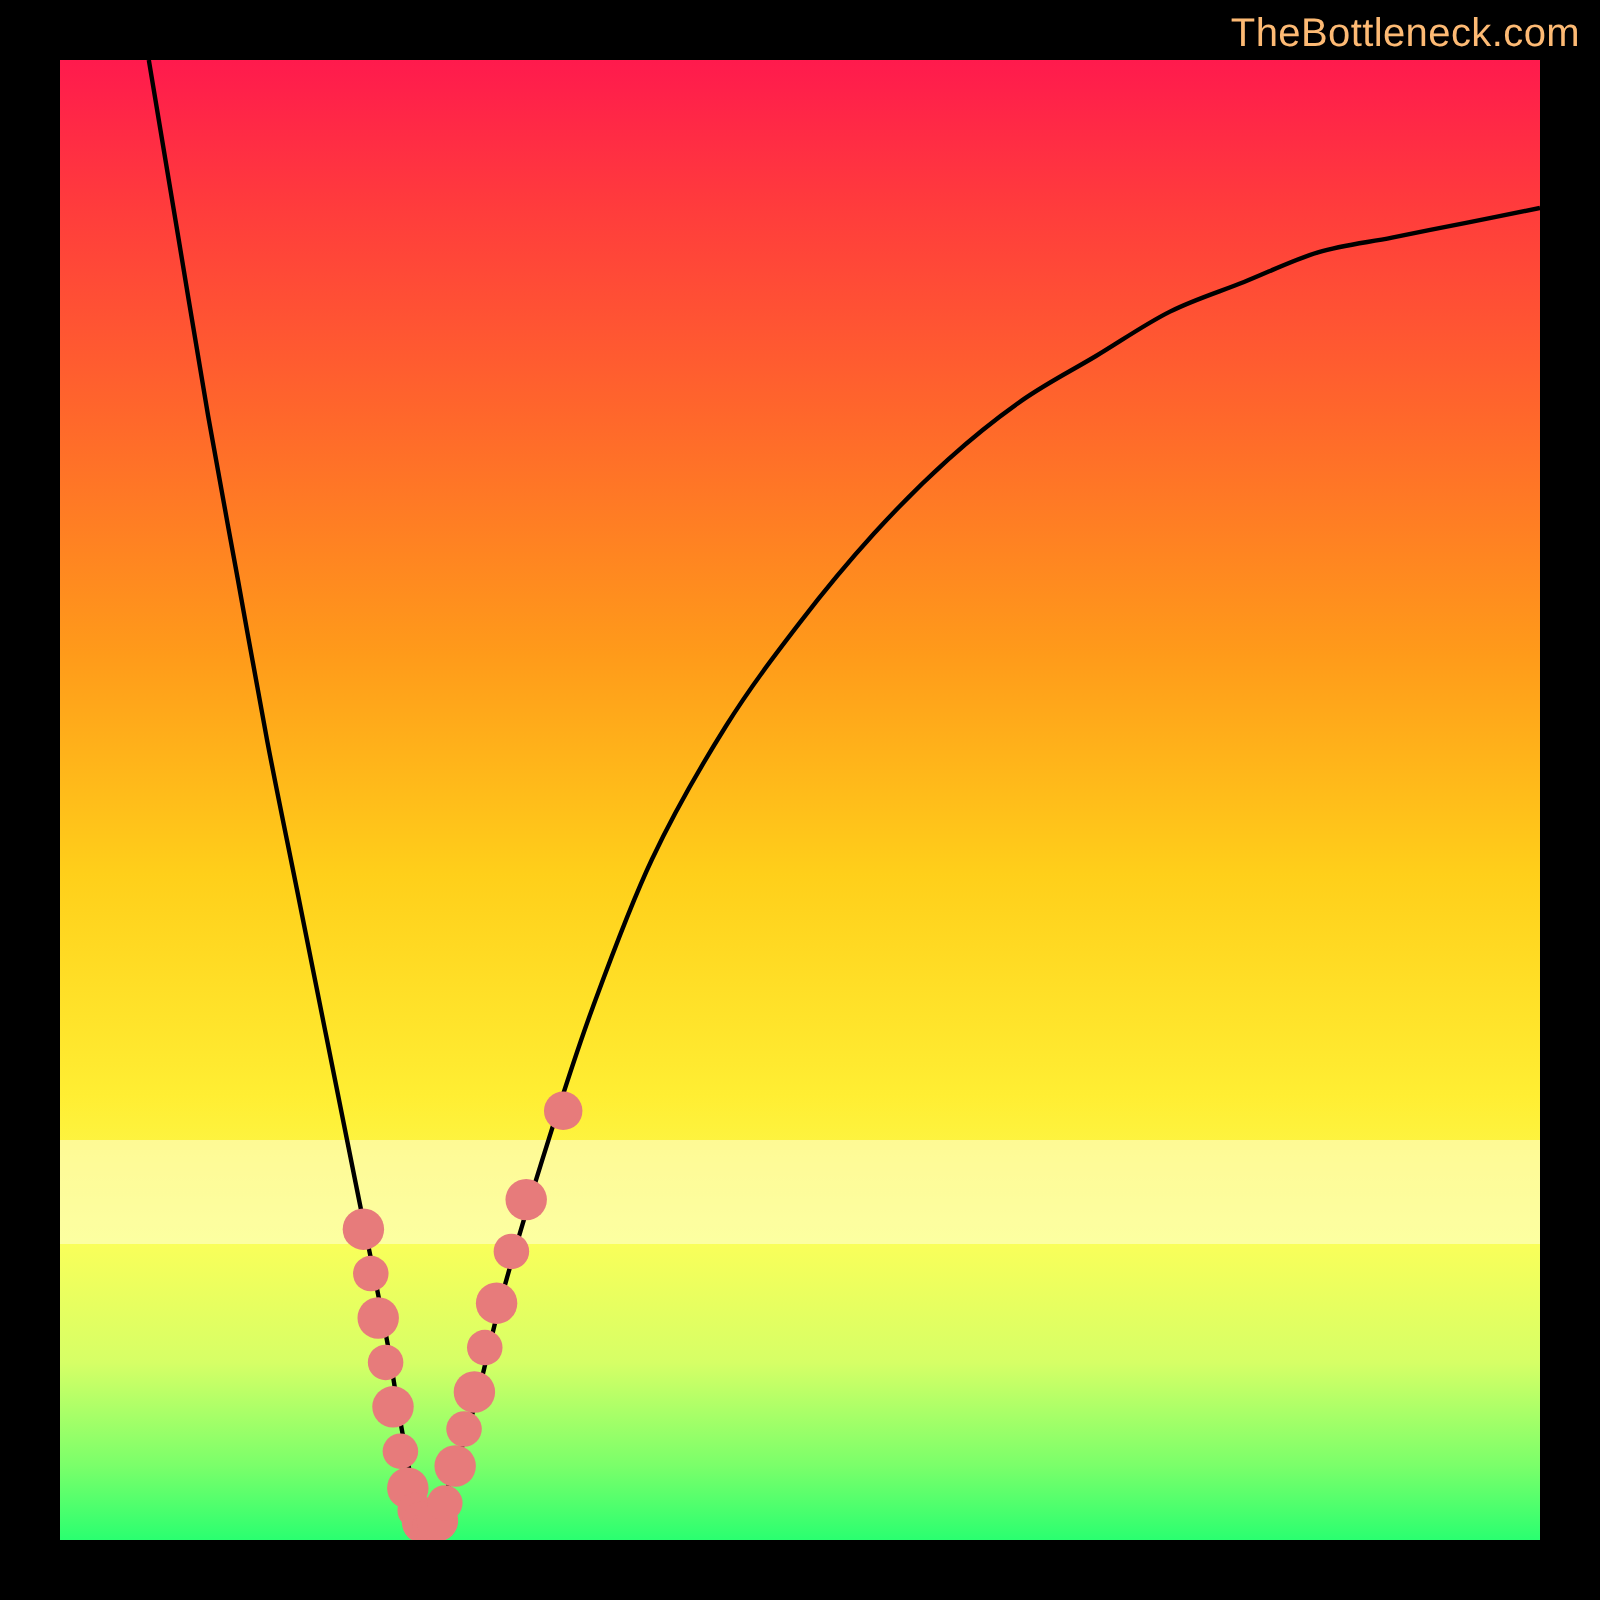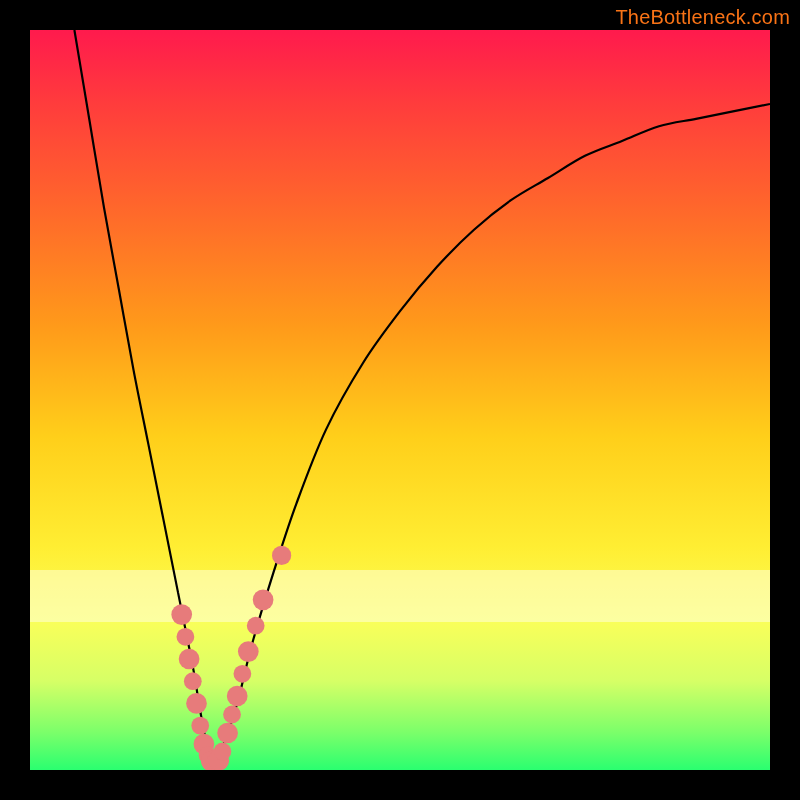--- a/index.html
+++ b/index.html
@@ -39,21 +39,21 @@
   .pale-band {
     position: absolute;
     left: 0;
     width: 100%;
     background: rgba(255,255,220,0.55);
   }
   .watermark {
     position: absolute;
     top: 6px;
     right: 10px;
-    color: #f97316;
+    color: #fdba74;
     font-size: 20px;
     font-weight: 500;
     letter-spacing: 0.2px;
     user-select: none;
   }
   svg.curve {
     position: absolute;
     left: 0;
     top: 0;
     width: 740px;

